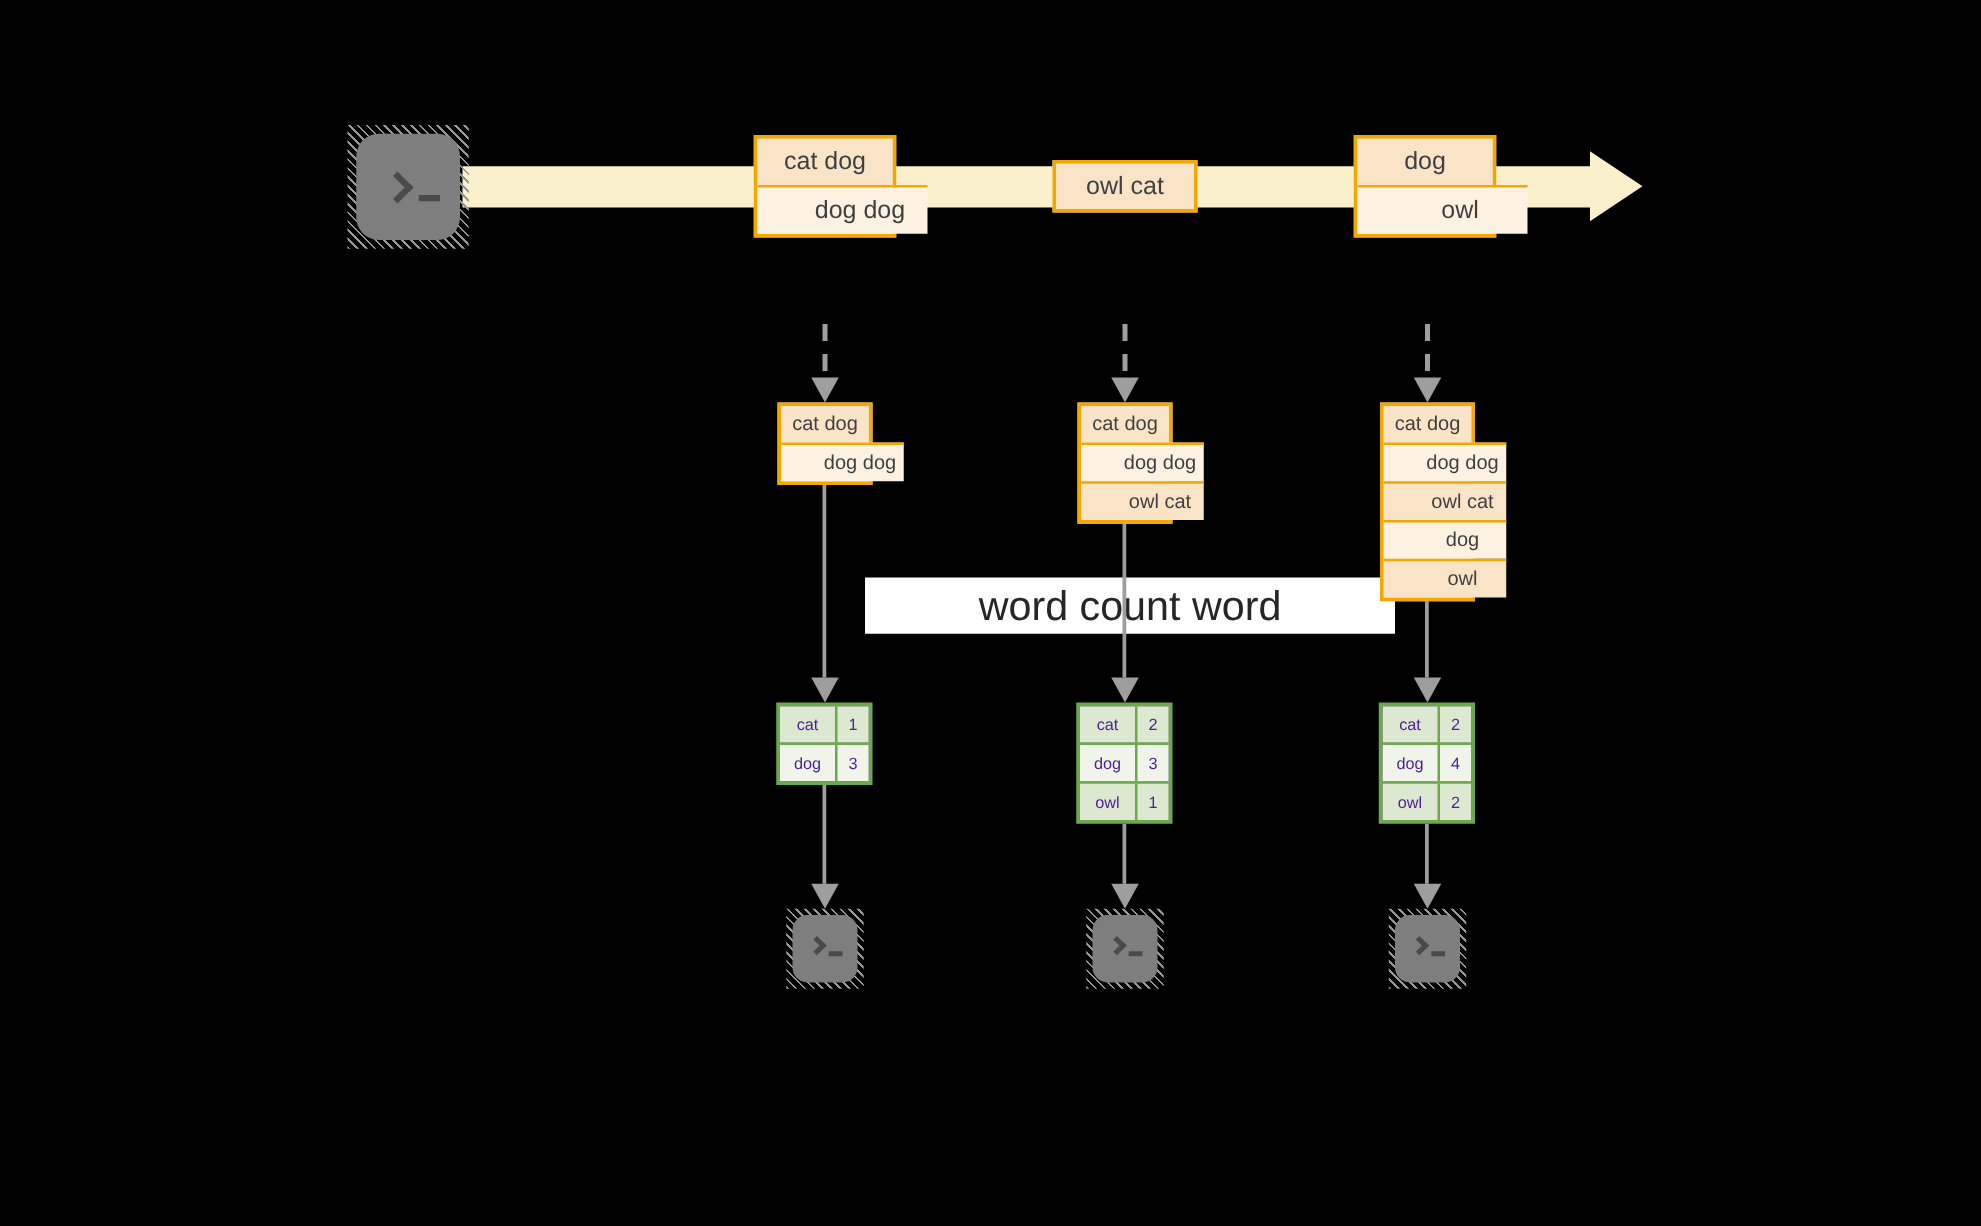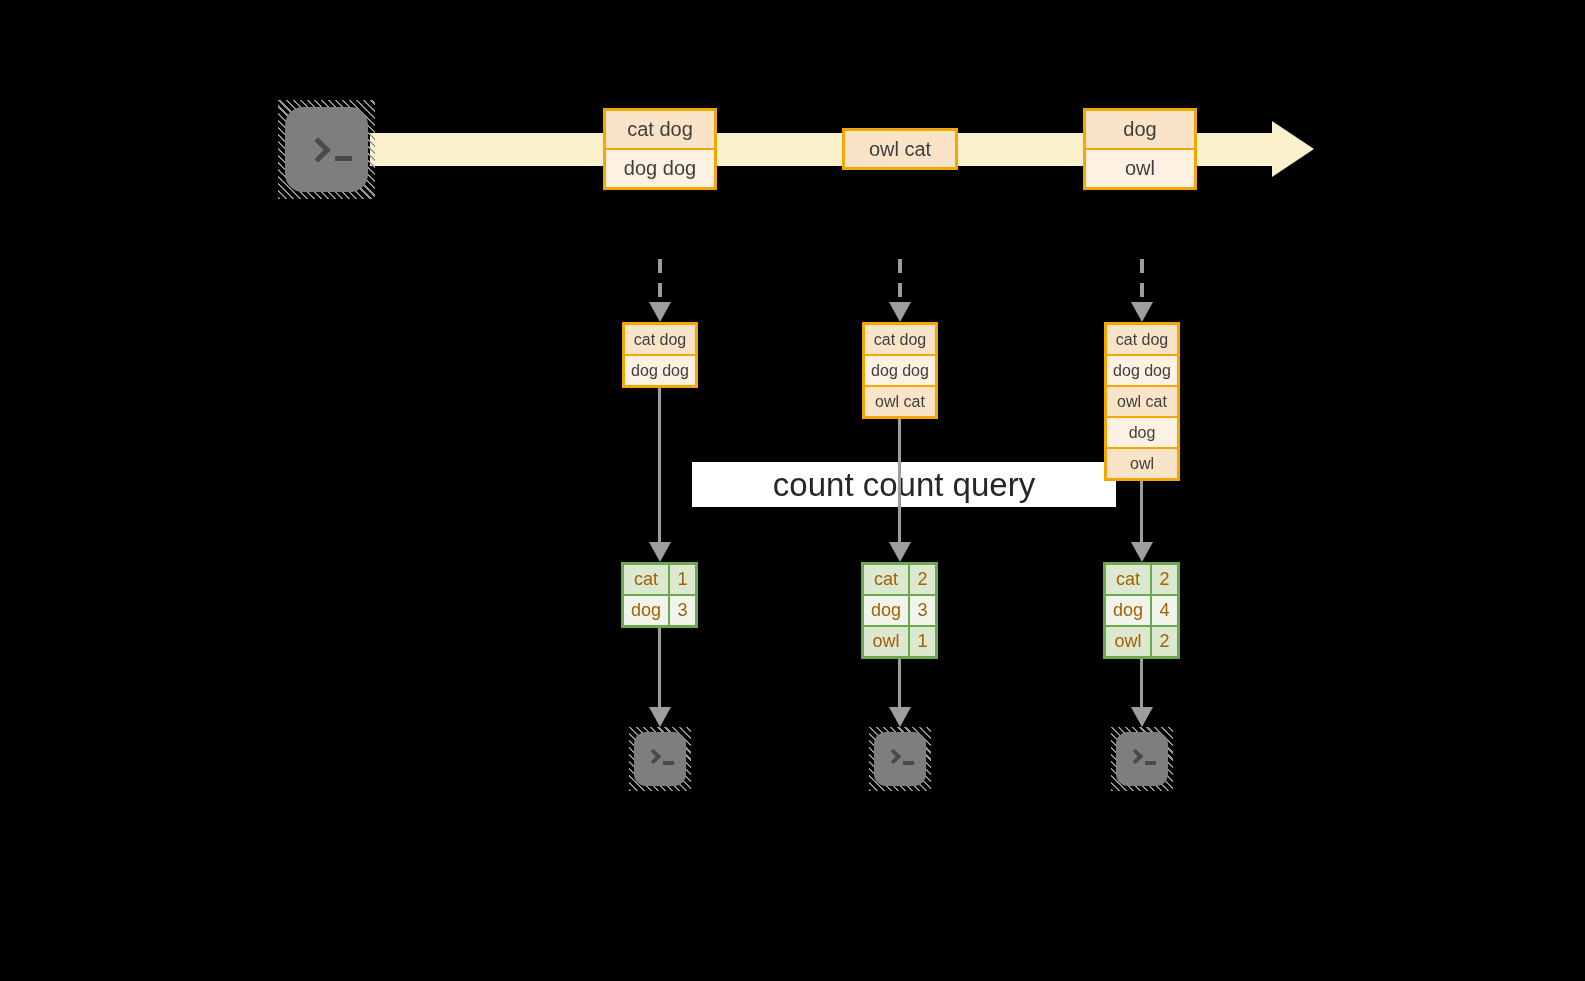--- a/index.html
+++ b/index.html
@@ -8,39 +8,39 @@
     font-family:Liberation Sans, sans-serif;
   }
   
   .band{position:absolute;background:#FAF0CB;z-index:1;}
   .band-head{position:absolute;width:0;height:0;
     border-top:28px solid transparent;border-bottom:28px solid transparent;
     border-left:42px solid #FAF0CB;z-index:1;}
   
   .obox{position:absolute;border:3px solid #F2A705;z-index:4;background:#FDF2E2;}
   .obox .cell{width:100%;text-align:center;color:#3F3F3F;overflow:hidden;}
-  .obox .cell + .cell{border-top:2px solid #F2A705;}
+  .obox .cell + .cell{border-top:2px solid #F2A705;padding-left:28px;}
   .fill-a{background:#FAE4C8;}
   .fill-b{background:#FDF2E2;}
   .stream-cell{height:37px;line-height:37px;font-size:20px;}
   .stream-cell-1{height:36px;line-height:36px;font-size:20px;}
   .stack-cell{height:29px;line-height:29px;font-size:16px;}
   
   .dashline{position:absolute;width:4px;z-index:3;
     background:repeating-linear-gradient(180deg,#9E9E9E 0 14px,transparent 14px 24px);}
   .solidline{position:absolute;width:3px;background:#9E9E9E;z-index:3;}
   .ahead{position:absolute;width:0;height:0;z-index:3;
     border-left:11px solid transparent;border-right:11px solid transparent;
     border-top:20px solid #9E9E9E;}
   
   .qbar{position:absolute;background:#FFFFFF;z-index:2;
     text-align:center;color:#262626;font-size:33px;line-height:45px;}
   
   .gtable{position:absolute;border:3px solid #6CA84D;z-index:4;}
-  .grow{display:flex;height:29px;line-height:29px;font-size:18px;color:#a16207;}
+  .grow{display:flex;height:29px;line-height:29px;font-size:13px;color:#4c1d95;}
   .grow + .grow{border-top:2px solid #6CA84D;}
   .gword{width:44px;text-align:center;border-right:2px solid #6CA84D;}
   .gval{width:25px;text-align:center;}
   .grow-a{background:#DDE8D0;}
   .grow-b{background:#F0F4EB;}
   
   .term{position:absolute;z-index:4;
     background:repeating-linear-gradient(45deg,#989898 0 1.5px,transparent 1.5px 5px);}
   .term .inner{position:absolute;background:#7E7E7E;}
   .term-lg .inner{inset:7px;border-radius:18px;}
@@ -178,15 +178,15 @@
 
   <div class="solidline" style="left:1140px;top:659px;height:48px;"></div>
   <div class="ahead" style="left:1131px;top:707px;"></div>
   <div class="term term-sm" style="left:1111px;top:727px;width:62px;height:64px;">
     <div class="inner">
       <span class="chev"></span>
       <span class="uscore"></span>
     </div>
   </div>
 
-  <div class="qbar" style="left:692px;top:462px;width:424px;height:45px;">count count query</div>
+  <div class="qbar" style="left:692px;top:462px;width:424px;height:45px;">word count word</div>
 
 </div>
 
 </body></html>

